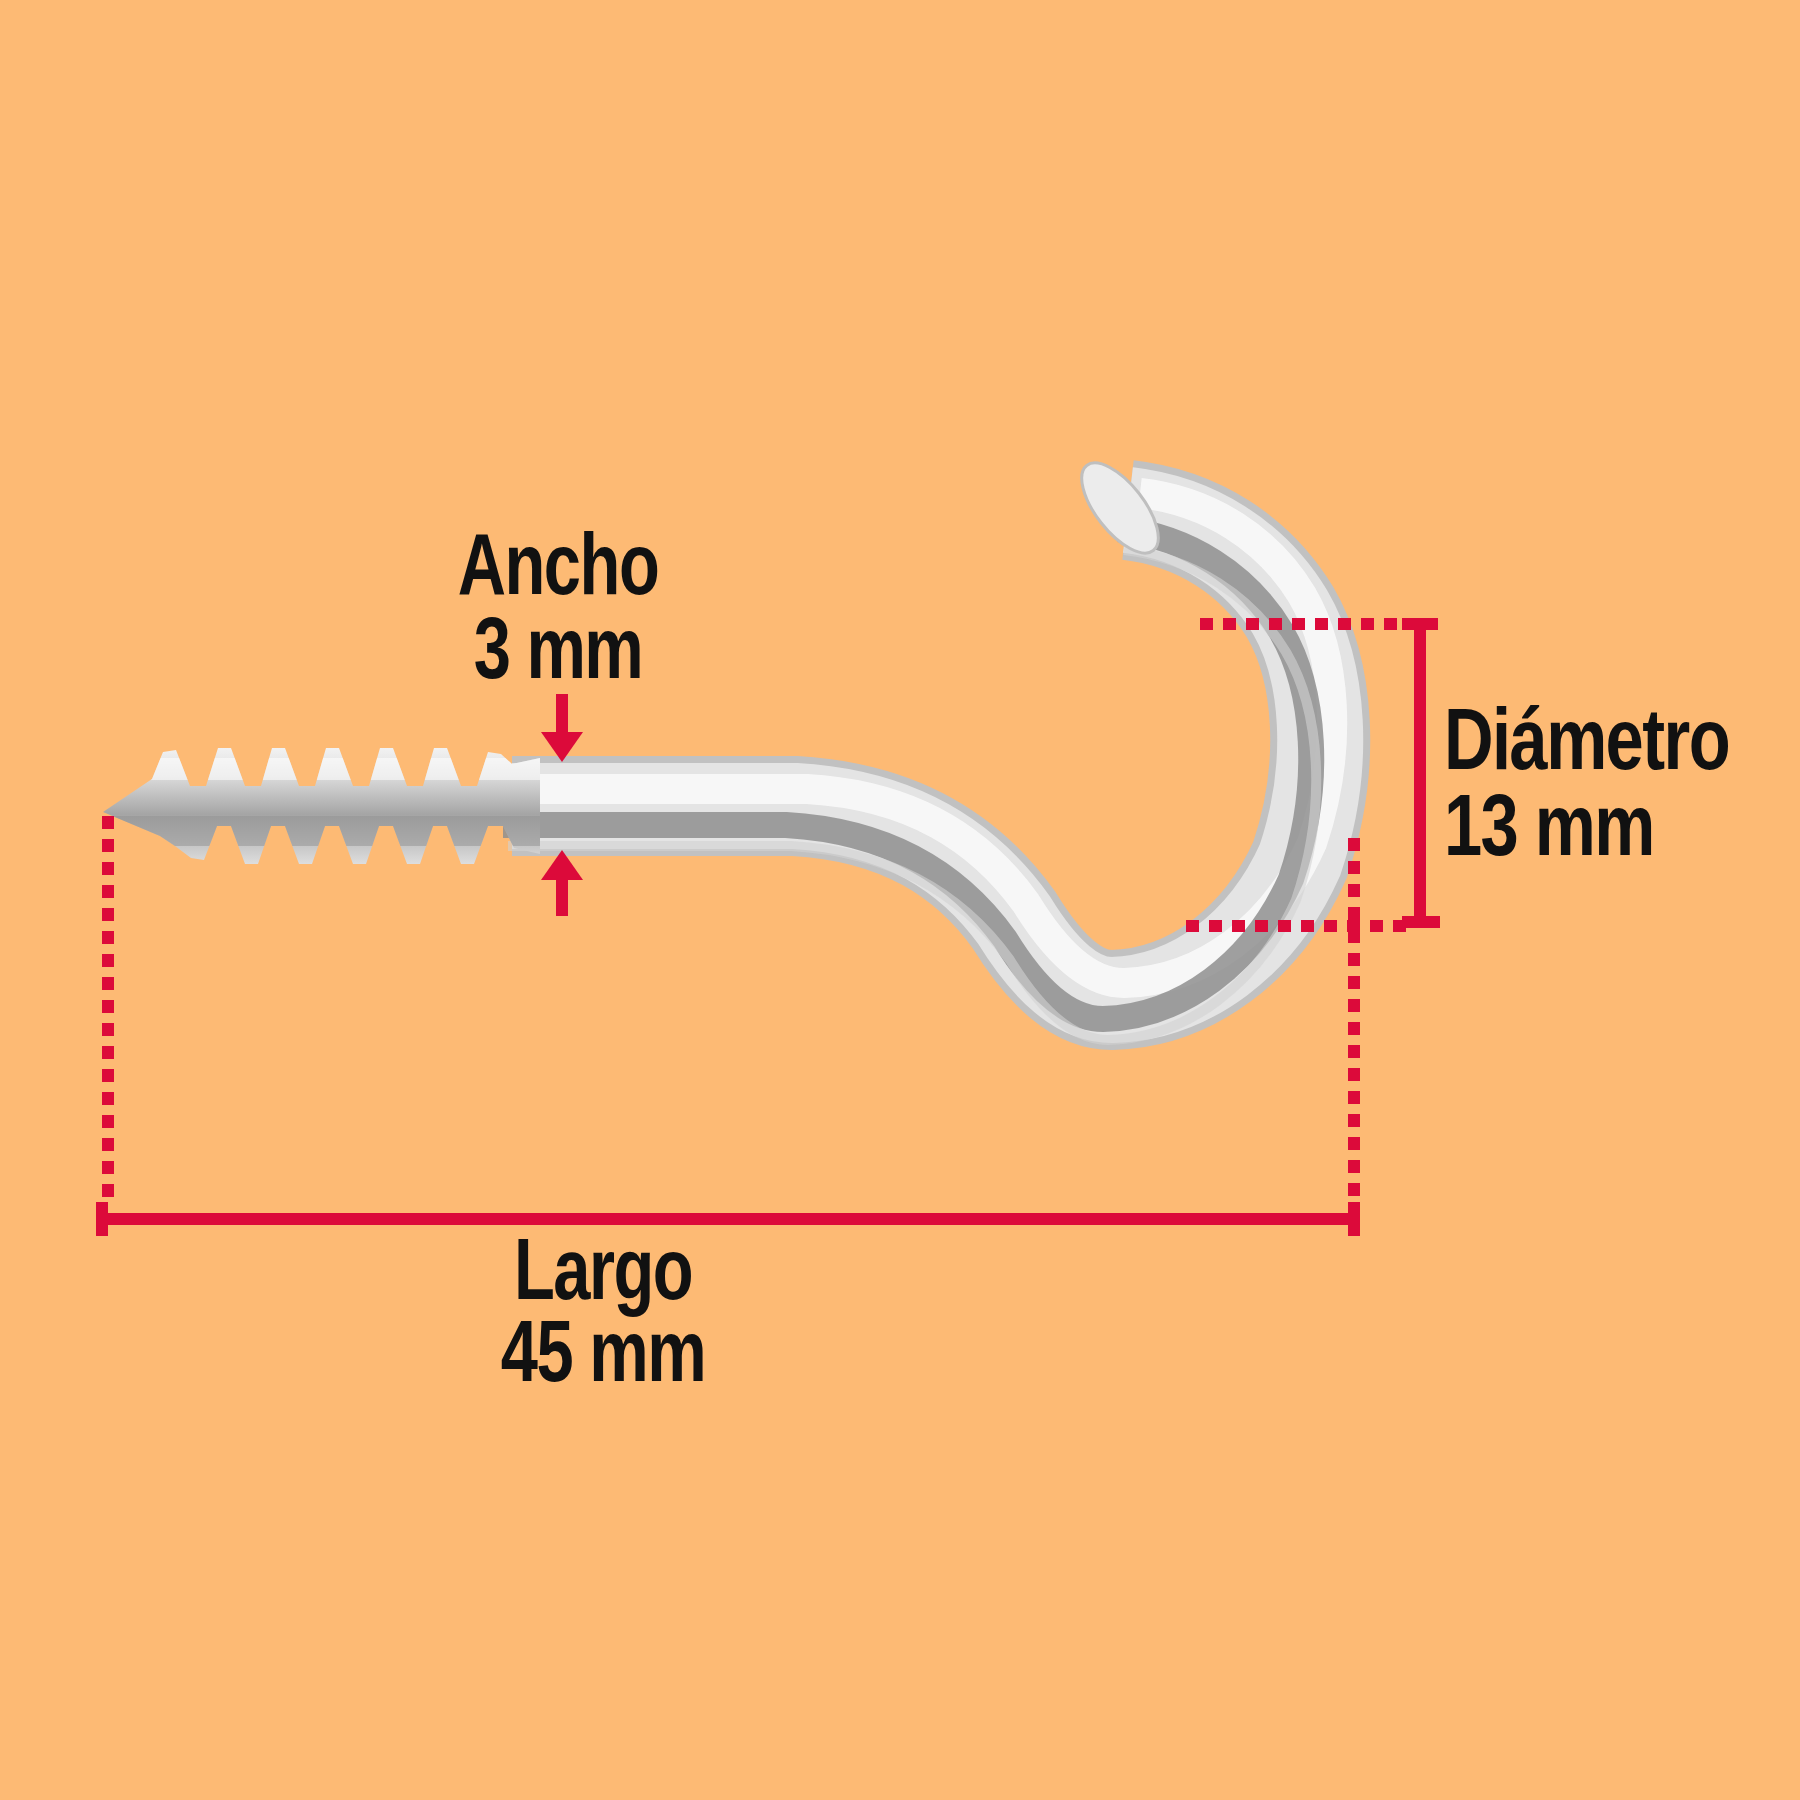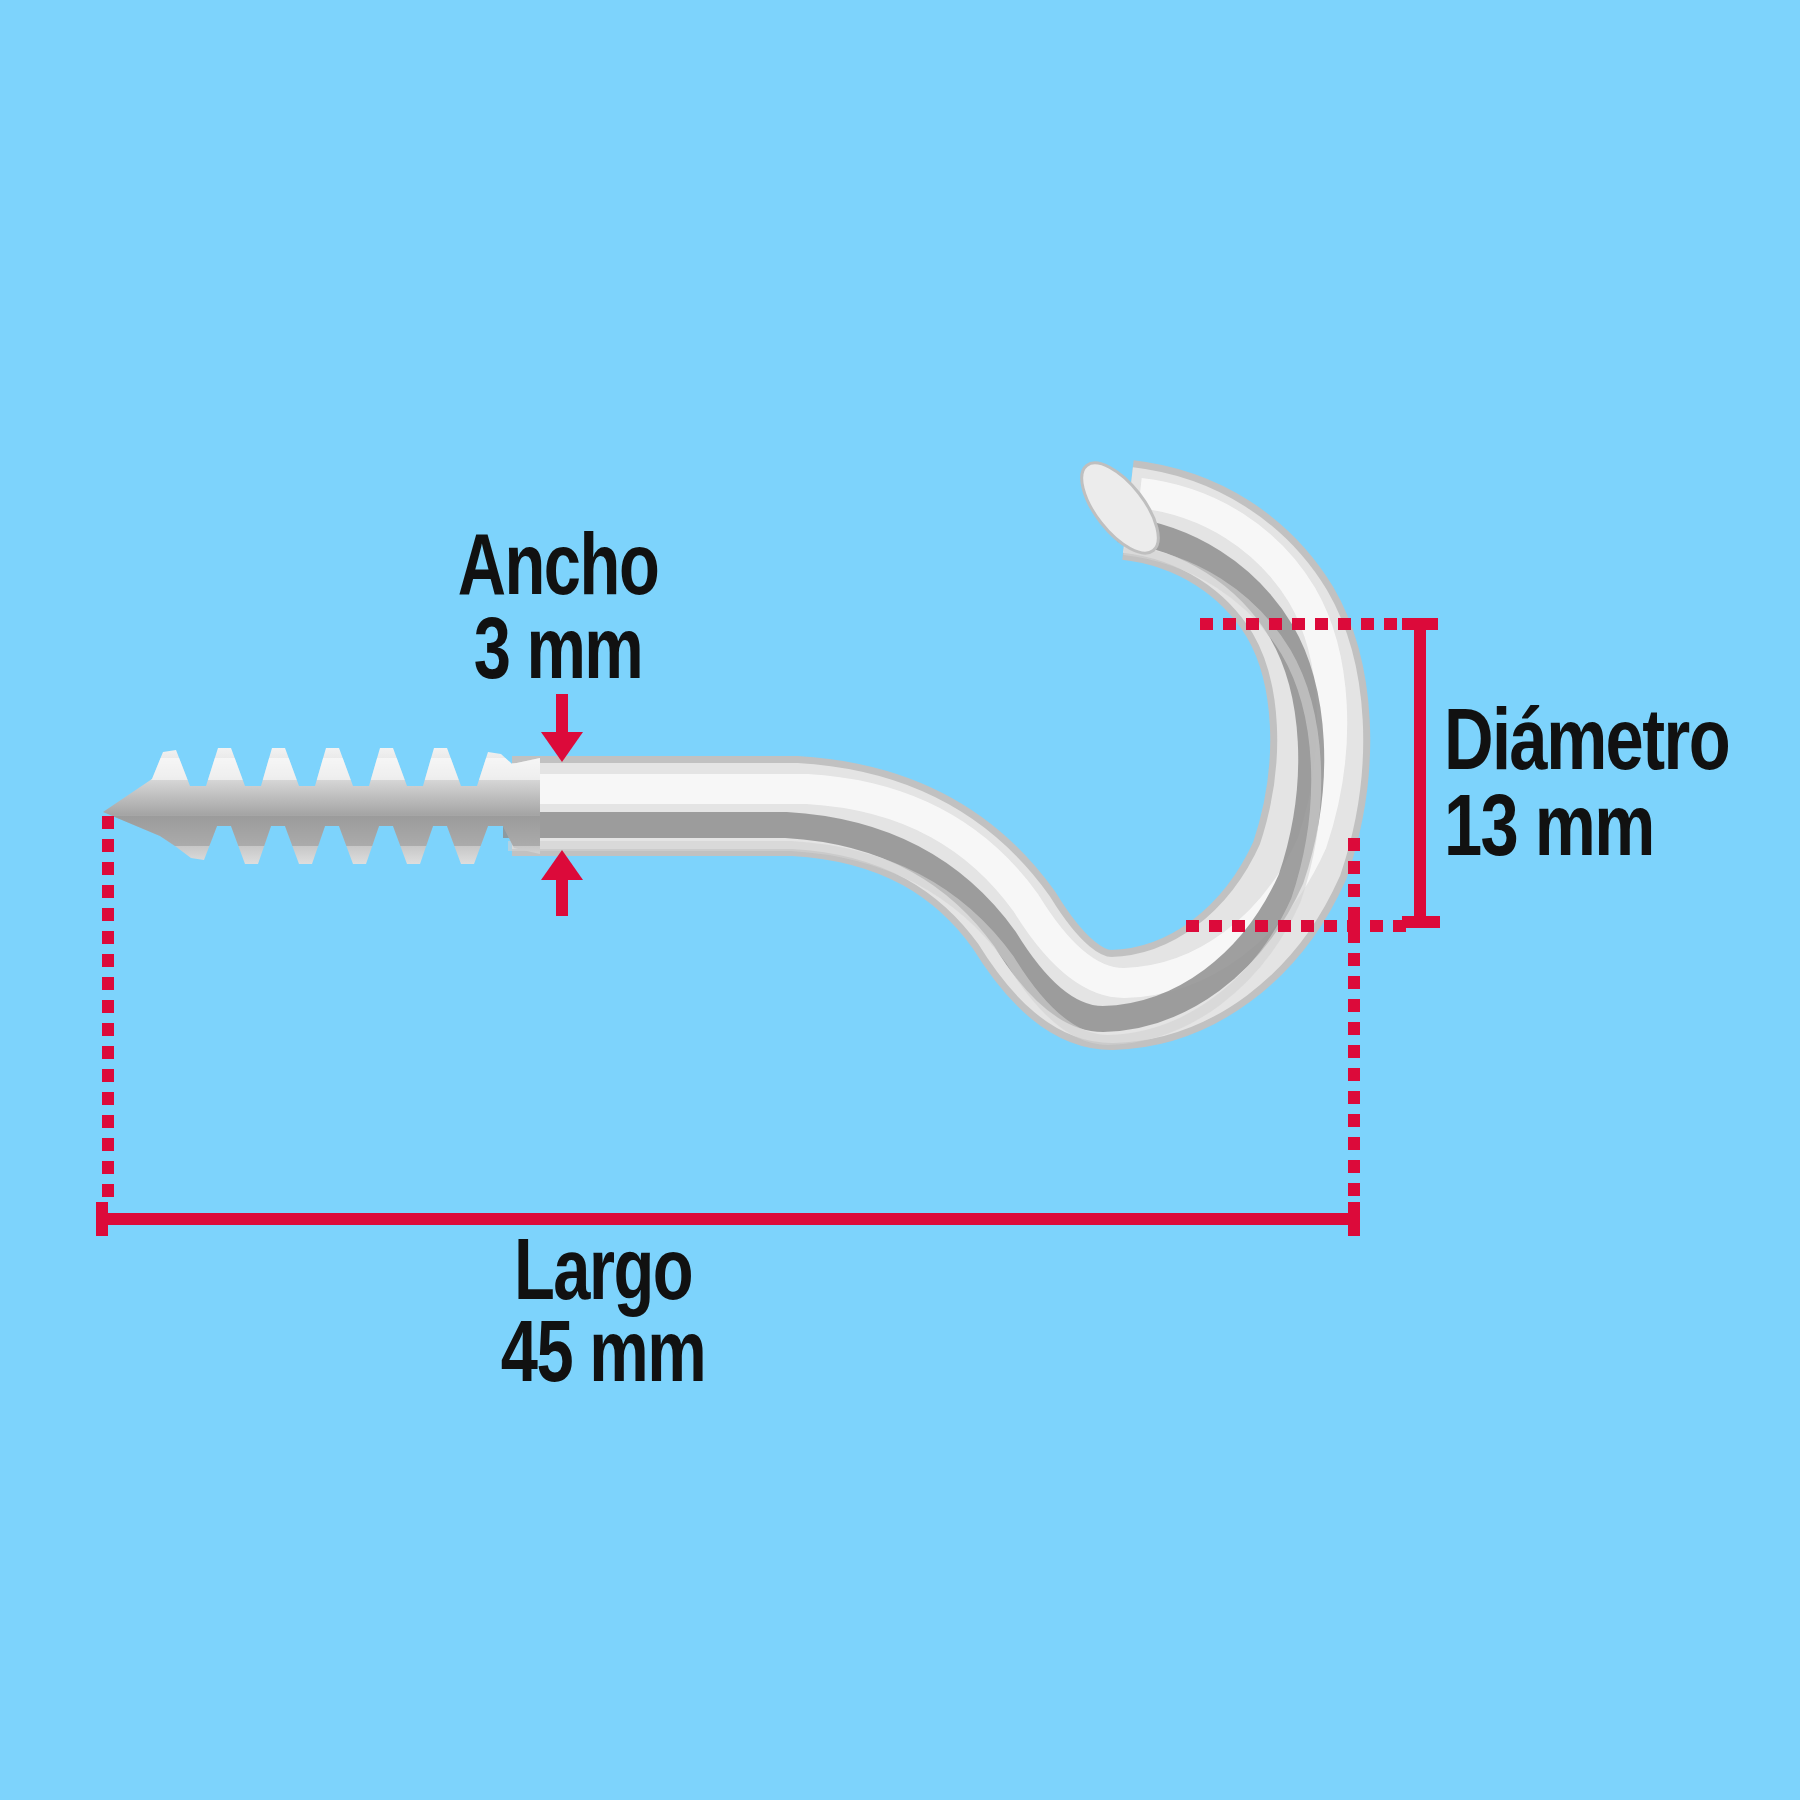--- a/index.html
+++ b/index.html
@@ -1,19 +1,19 @@
 <!DOCTYPE html>
 <html style="--accent: #dc0a3a;"><head>
 <meta charset="utf-8">
 <style>
   html,body{margin:0;padding:0;background:#ffffff;}
   .stage{
     position:relative;
     width:1800px;height:1800px;
-    background:#7dd3fc;
+    background:#fdba74;
     overflow:hidden;
     font-family:"Liberation Sans", sans-serif;
   }
   .art{position:absolute;left:0;top:0;width:1800px;height:1800px;}
   .dim-label{
     position:absolute;
     font-weight:700;
     font-size:88px;
     line-height:84px;
     color:#111111;

